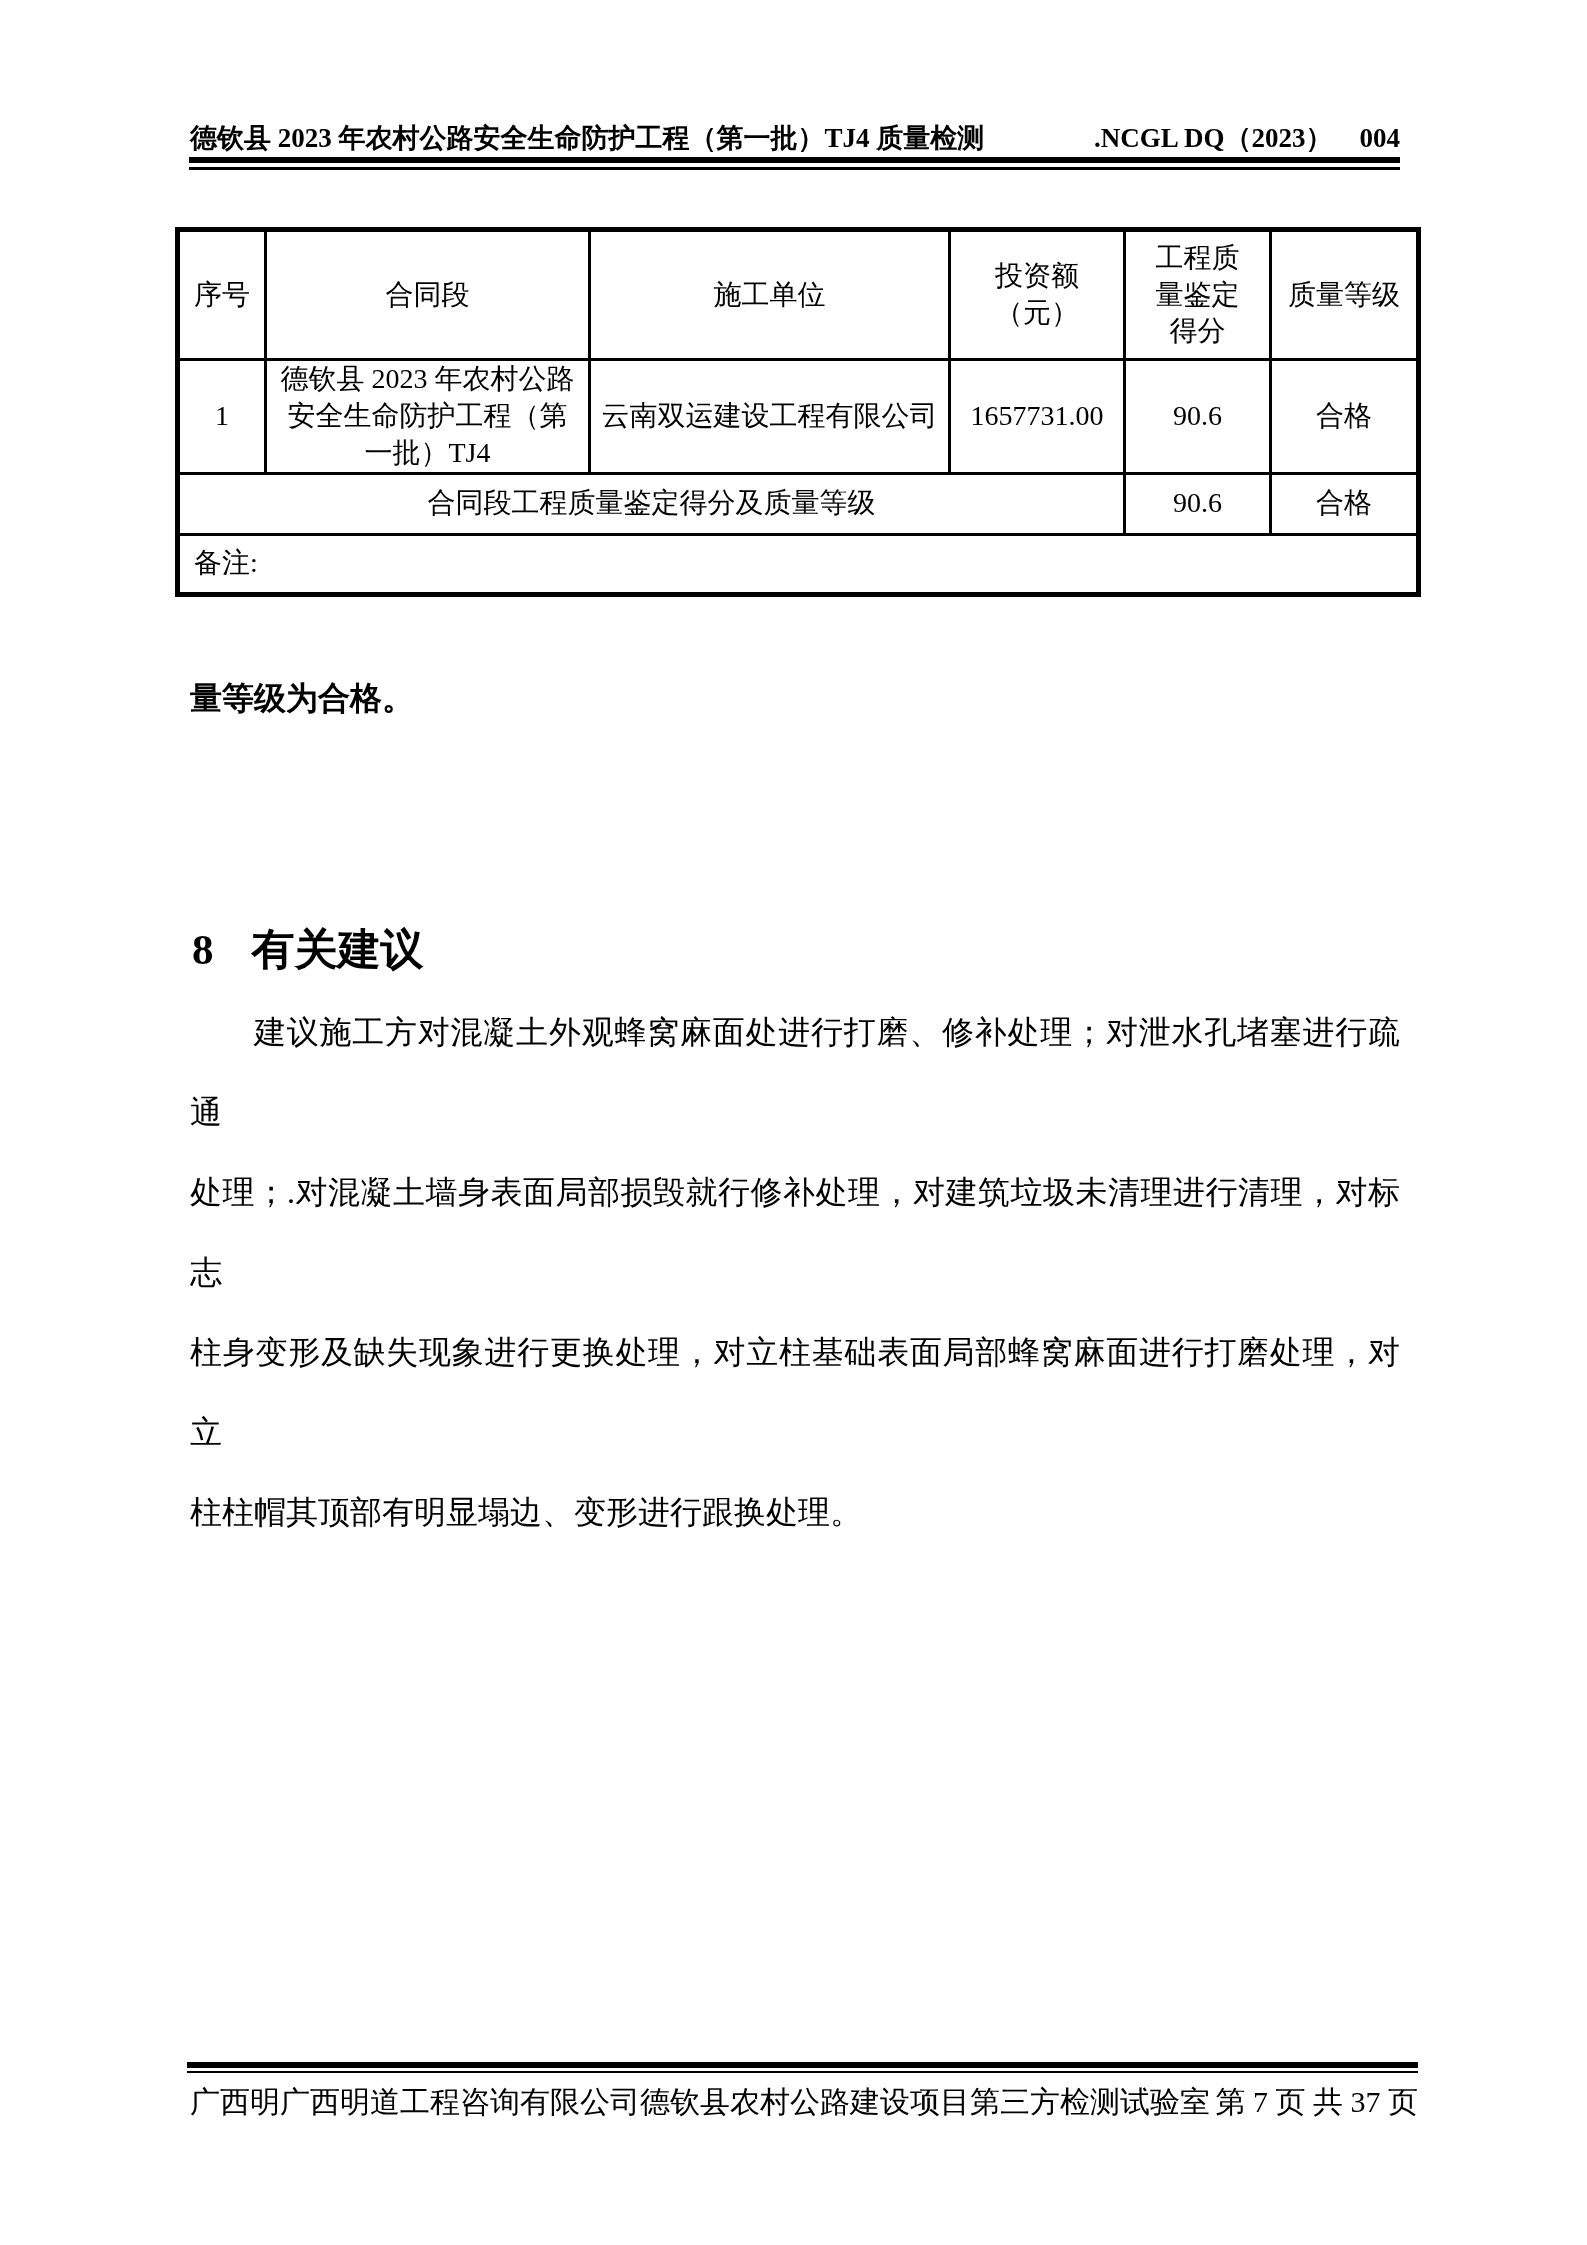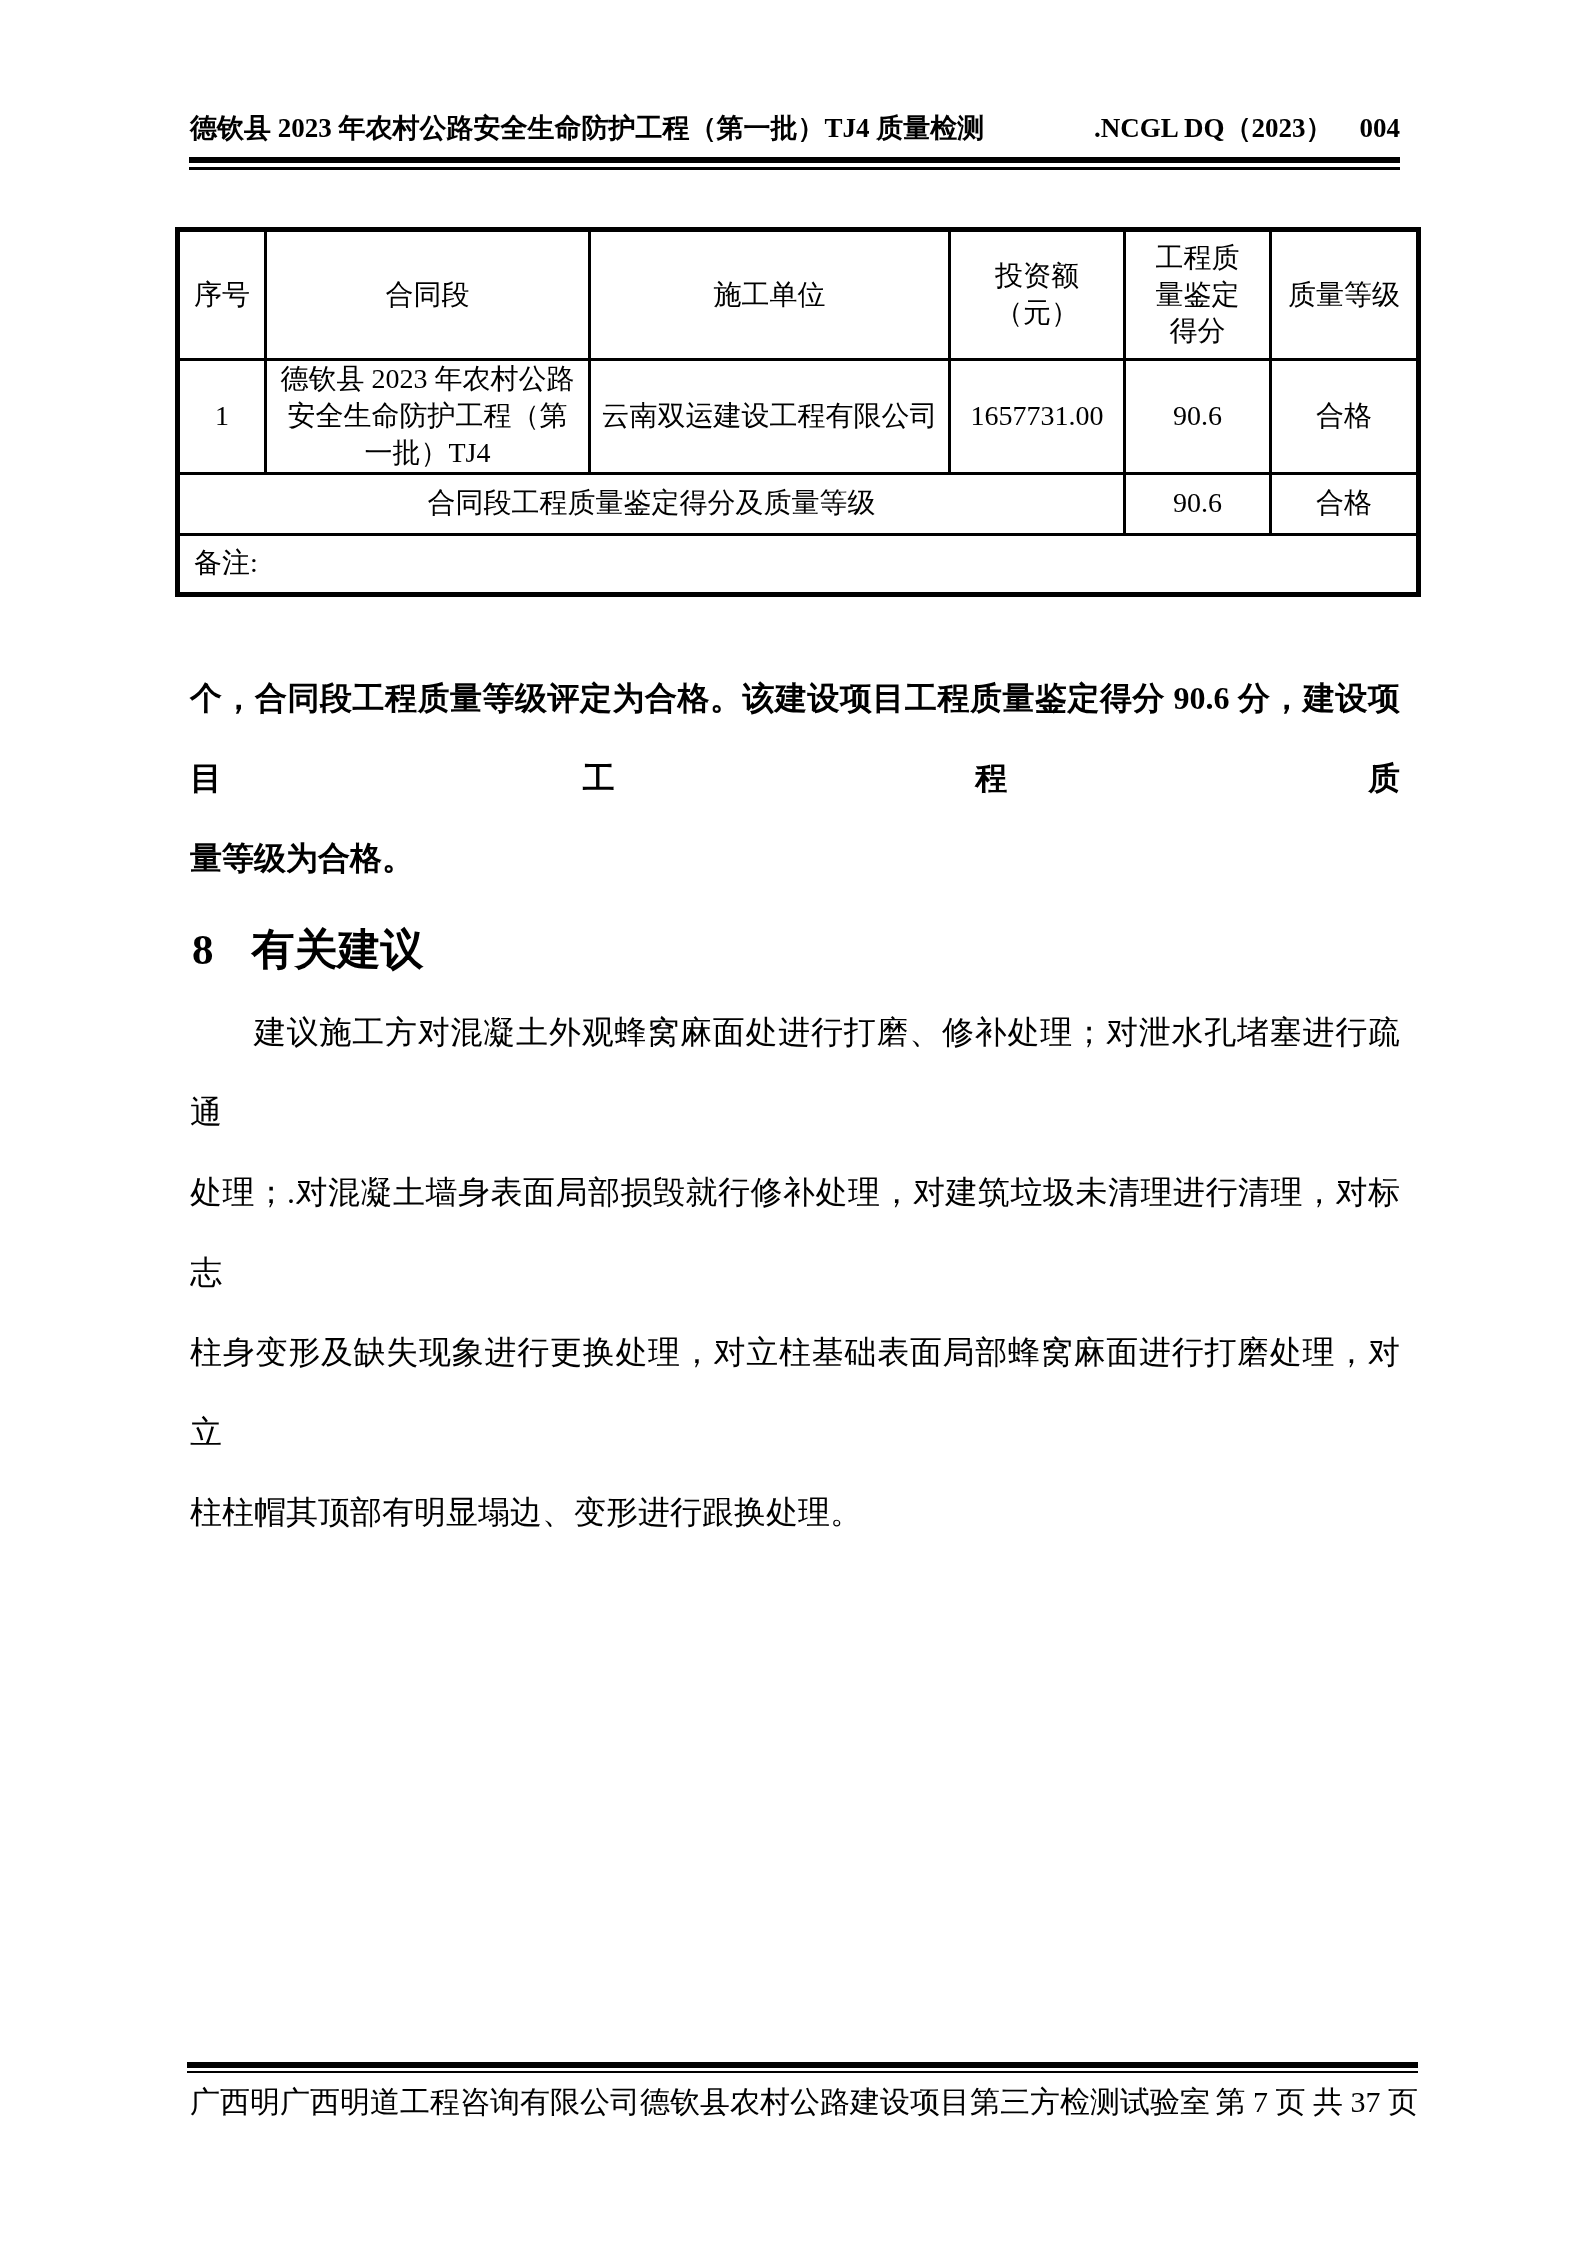--- a/index.html
+++ b/index.html
@@ -10,21 +10,21 @@
     margin: 0 auto;
     background: #ffffff;
     font-family: "Liberation Serif", "DejaVu Serif", serif;
     color: #000000;
     overflow: hidden;
   }
 
   
   .page-header {
     position: absolute;
-    left: 190px; top: 110px; width: 1210px;
+    left: 190px; top: 120px; width: 1210px;
     display: flex; justify-content: space-between; align-items: baseline;
     font-size: 27px; font-weight: bold; white-space: nowrap;
   }
   .header-rule {
     position: absolute;
     left: 189px; top: 157px; width: 1211px; height: 4px;
     border-top: 6px solid #000;
     border-bottom: 3px solid #000;
   }
 
@@ -124,21 +124,20 @@
         <td>90.6</td>
         <td>合格</td>
       </tr>
       <tr class="row-note">
         <td colspan="6" class="cell-note">备注:</td>
       </tr>
     </tbody>
   </table>
 
   <div class="para bold conclusion">
-    <div class="p-line">个，合同段工程质量等级评定为合格。该建设项目工程质量鉴定得分 90.6 分，建设项目工程质</div>
     <div class="p-line last">量等级为合格。</div>
   </div>
 
   <div class="section-heading">
     <span class="sec-number">8</span><span class="sec-title">有关建议</span>
   </div>
 
   <div class="para suggestion">
     <div class="p-line first">建议施工方对混凝土外观蜂窝麻面处进行打磨、修补处理；对泄水孔堵塞进行疏通</div>
     <div class="p-line">处理；.对混凝土墙身表面局部损毁就行修补处理，对建筑垃圾未清理进行清理，对标志</div>

